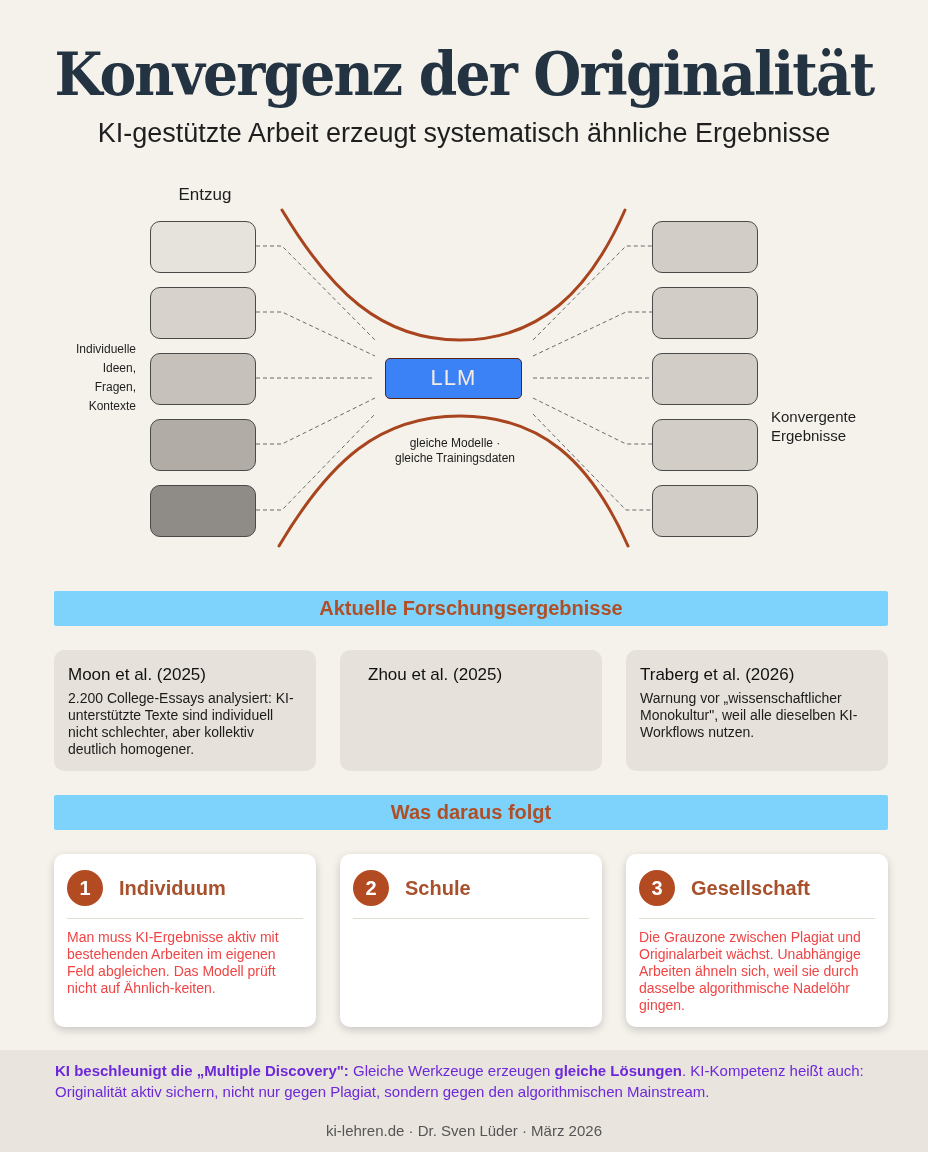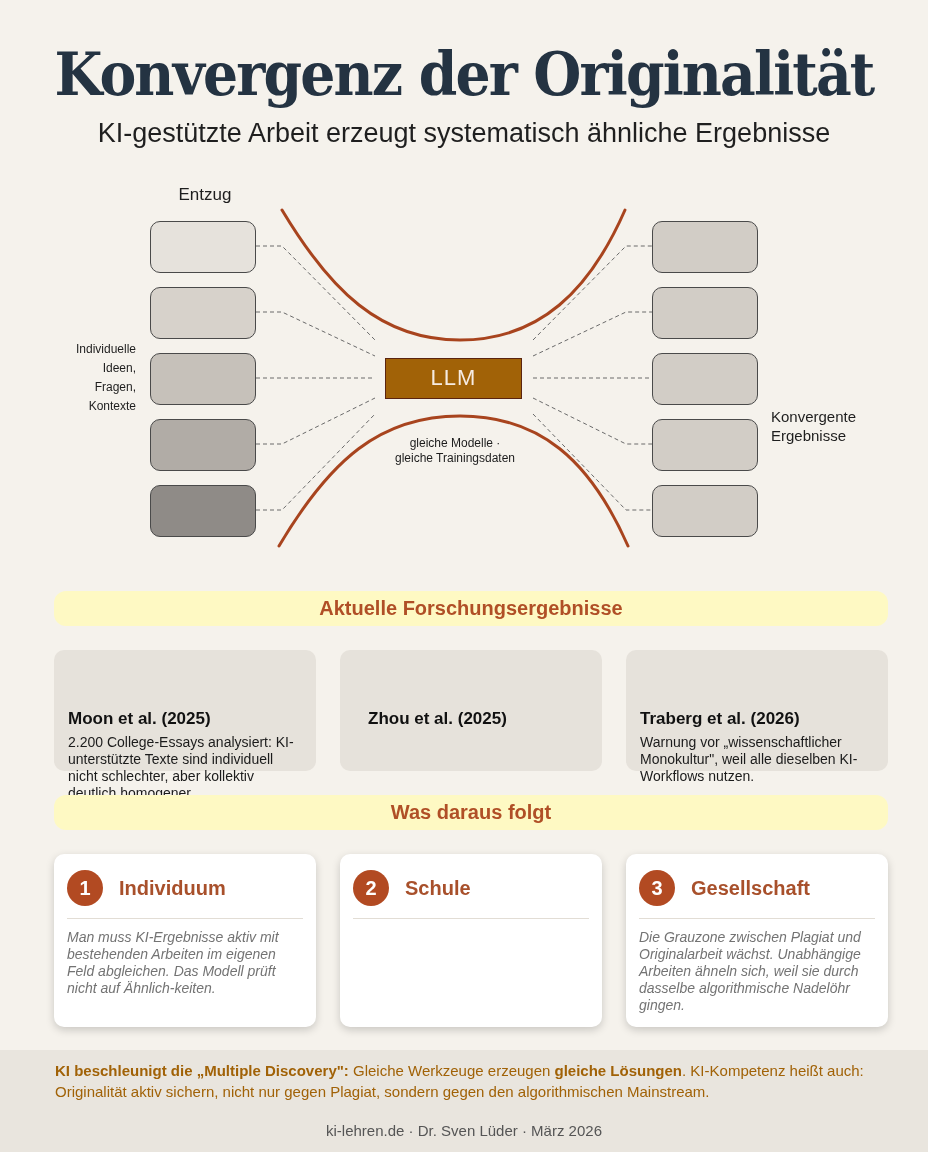--- a/index.html
+++ b/index.html
@@ -18,57 +18,57 @@
     }
 
     .diagram { position: absolute; left: 0; top: 180px; width: 928px; height: 380px; }
     .diagram svg { position: absolute; left: 0; top: 0; }
     .inputs-label { position: absolute; left: 150px; top: 5px; width: 110px; text-align: center; font-size: 17px; }
     .left-caption { position: absolute; left: 20px; top: 160px; width: 116px; text-align: right; font-size: 12px; line-height: 19px; }
     .right-caption { position: absolute; left: 771px; top: 179px; width: 140px; text-align: left; font-size: 15px; line-height: 19px; margin-top: 48px; }
     .box { position: absolute; width: 106px; height: 52px; border: 1.5px solid #4a4a4a; border-radius: 10px; }
     .llm {
       position: absolute; left: 385px; top: 178px; width: 137px; height: 41px;
-      background: #a16207; border: 1.5px solid #5a2410; border-radius: 0;
+      background: #3b82f6; border: 1.5px solid #5a2410; border-radius: 5px;
       color: #f6ebe2; font-size: 22px; text-align: center; line-height: 38px; letter-spacing: 1px;
     }
     .llm-caption { position: absolute; left: 370px; top: 256px; width: 170px; text-align: center; font-size: 12px; line-height: 15px; color: #1c1c1c; }
 
     .banner {
-      position: absolute; left: 54px; width: 834px; height: 35px; border-radius: 12px;
-      background: #fef9c3; text-align: center; color: #b04f26; font-weight: bold;
+      position: absolute; left: 54px; width: 834px; height: 35px; border-radius: 2px;
+      background: #7dd3fc; text-align: center; color: #b04f26; font-weight: bold;
       font-size: 20px; line-height: 35px;
     }
     .research-card {
       position: absolute; top: 650px; width: 262px; height: 121px; border-radius: 10px;
       background: #e6e2db; padding: 14px 14px 0 14px;
     }
-    .research-card h3 { font-size: 17px; font-weight: bold; line-height: 22px; color: #111; margin-bottom: 4px; margin-top: 44px; }
+    .research-card h3 { font-size: 17px; font-weight: normal; line-height: 22px; color: #111; margin-bottom: 4px; }
     .research-card p { font-size: 14px; line-height: 17px; color: #1b1b1b; }
 
     .card {
       position: absolute; top: 854px; width: 262px; height: 173px; border-radius: 10px;
       background: #ffffff; padding: 16px 13px 0 13px;
       box-shadow: 0 3px 8px rgba(0,0,0,0.18);
     }
     .card-head { display: flex; align-items: center; height: 36px; }
     .num {
       width: 36px; height: 36px; border-radius: 50%; background: #b24a22; color: #fff;
       font-weight: bold; font-size: 20px; text-align: center; line-height: 36px; flex-shrink: 0;
     }
     .card-title { margin-left: 16px; font-weight: bold; font-size: 20px; color: #a8502b; }
     .card-divider { height: 1px; background: #e2ddd5; margin: 12px 0 10px 0; }
-    .card p { font-size: 14px; line-height: 17px; color: #737373; font-style: italic; }
+    .card p { font-size: 14px; line-height: 17px; color: #ef4444; }
 
     .footer-band {
       position: absolute; left: 0; top: 1050px; width: 928px; height: 102px;
       background: #e9e5de;
     }
     .summary {
-      position: absolute; left: 55px; top: 1060px; width: 850px; font-size: 15px; line-height: 21px; color: #a16207;
+      position: absolute; left: 55px; top: 1060px; width: 850px; font-size: 15px; line-height: 21px; color: #6d28d9;
     }
     .summary b { font-weight: bold; }
     .credit {
       position: absolute; left: 0; top: 1121px; width: 928px; text-align: center;
       font-size: 15px; color: #555; line-height: 20px;
     }
   </style>
 </head>
 <body>
 

